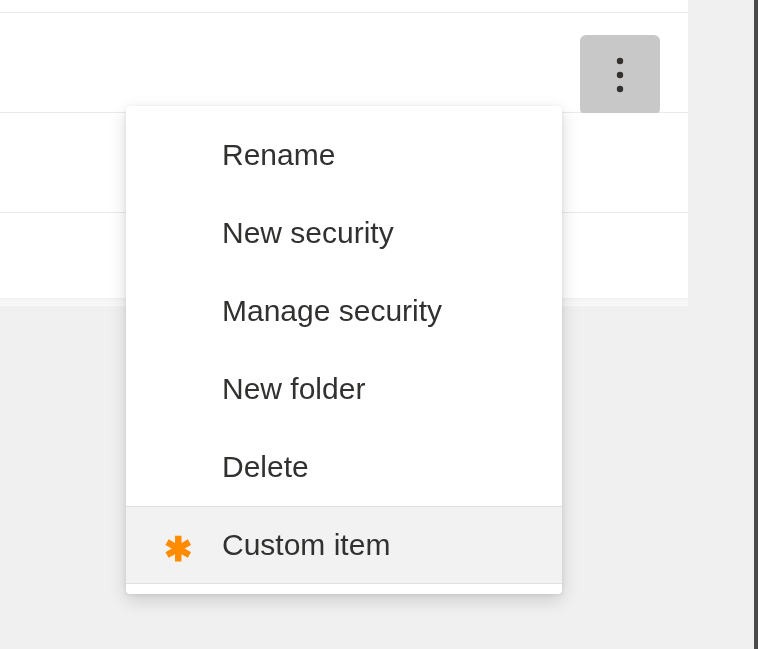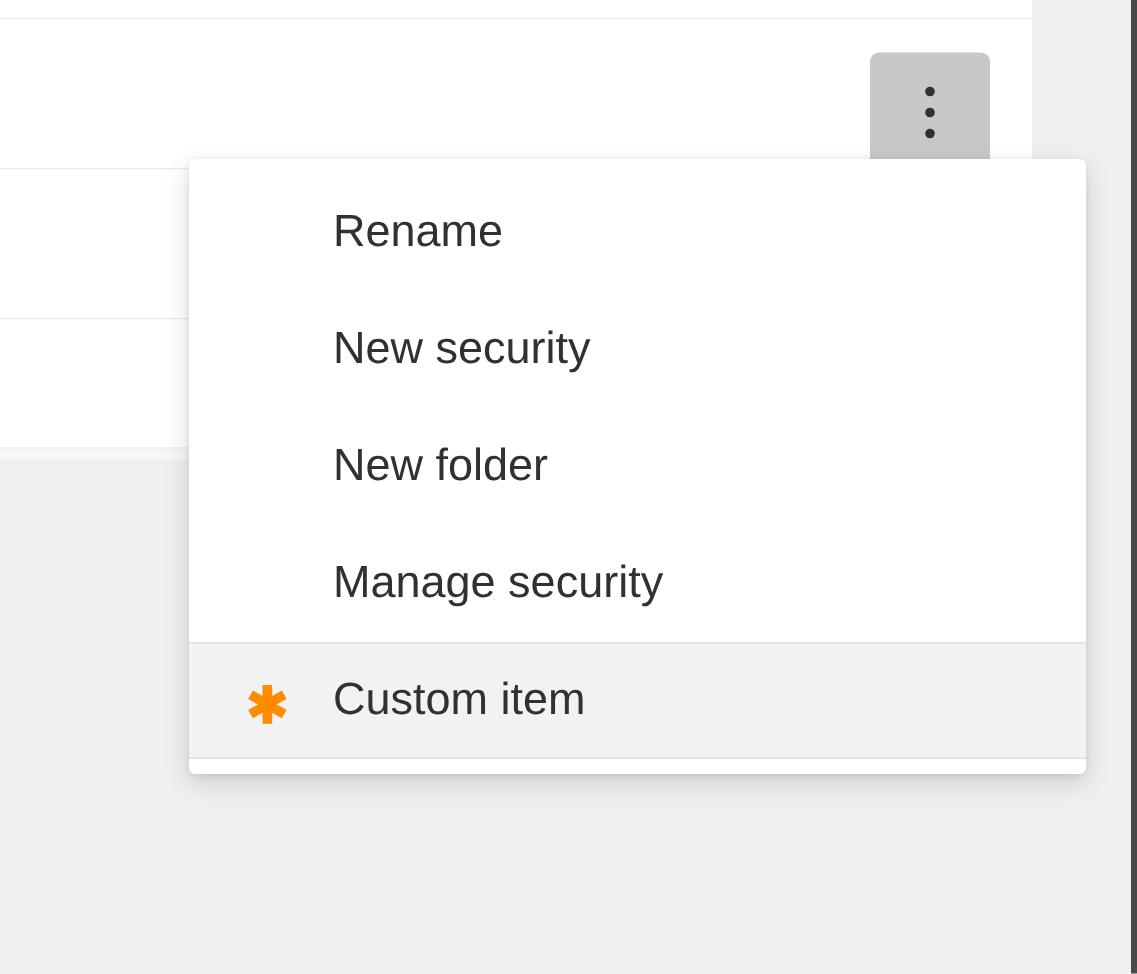--- a/index.html
+++ b/index.html
@@ -81,21 +81,21 @@
       justify-content: center;
     }
     .more-button svg {
       width: 8px;
       height: 36px;
     }
     .context-menu {
       position: absolute;
       left: 126px;
       top: 106px;
-      width: 598px;
+      width: 436px;
       background: #fff;
       border-radius: 4px;
       box-shadow: 0 6px 18px rgba(0,0,0,0.15), 0 1px 4px rgba(0,0,0,0.08);
       padding: 10px 0;
     }
     .menu-item {
       display: flex;
       align-items: center;
       height: 78px;
       padding-left: 38px;
@@ -160,25 +160,29 @@
   <div class="menu-item">
     <span class="icon-slot"></span>
     <span class="label">Rename</span>
   </div>
   <div class="menu-item">
     <span class="icon-slot"></span>
     <span class="label">New security</span>
   </div>
   <div class="menu-item">
     <span class="icon-slot"></span>
+    <span class="label">Manage security</span>
+  </div>
+  <div class="menu-item">
+    <span class="icon-slot"></span>
     <span class="label">New folder</span>
   </div>
   <div class="menu-item">
     <span class="icon-slot"></span>
-    <span class="label">Manage security</span>
+    <span class="label">Delete</span>
   </div>
   <div class="menu-item highlighted">
     <span class="icon-slot">
       <span class="star-icon">✱</span>
     </span>
     <span class="label">Custom item</span>
   </div>
 </div>
 
 <div class="right-edge"></div>

